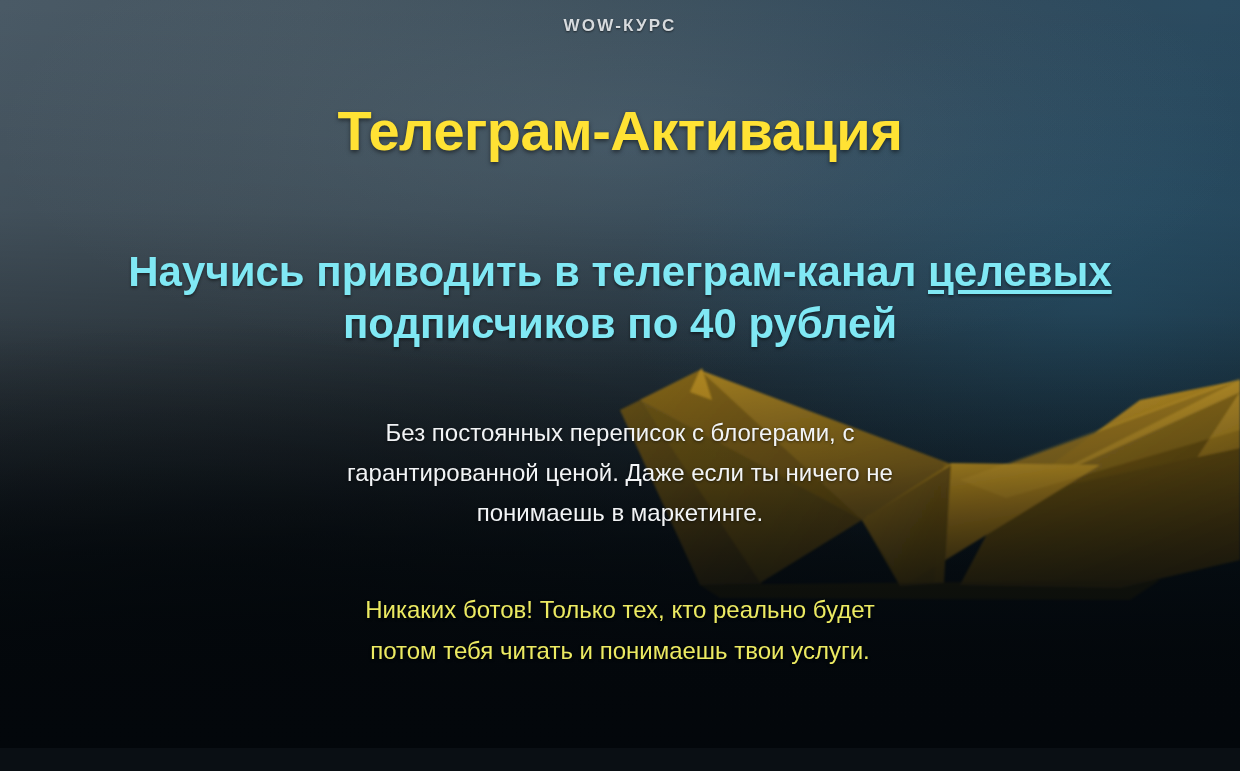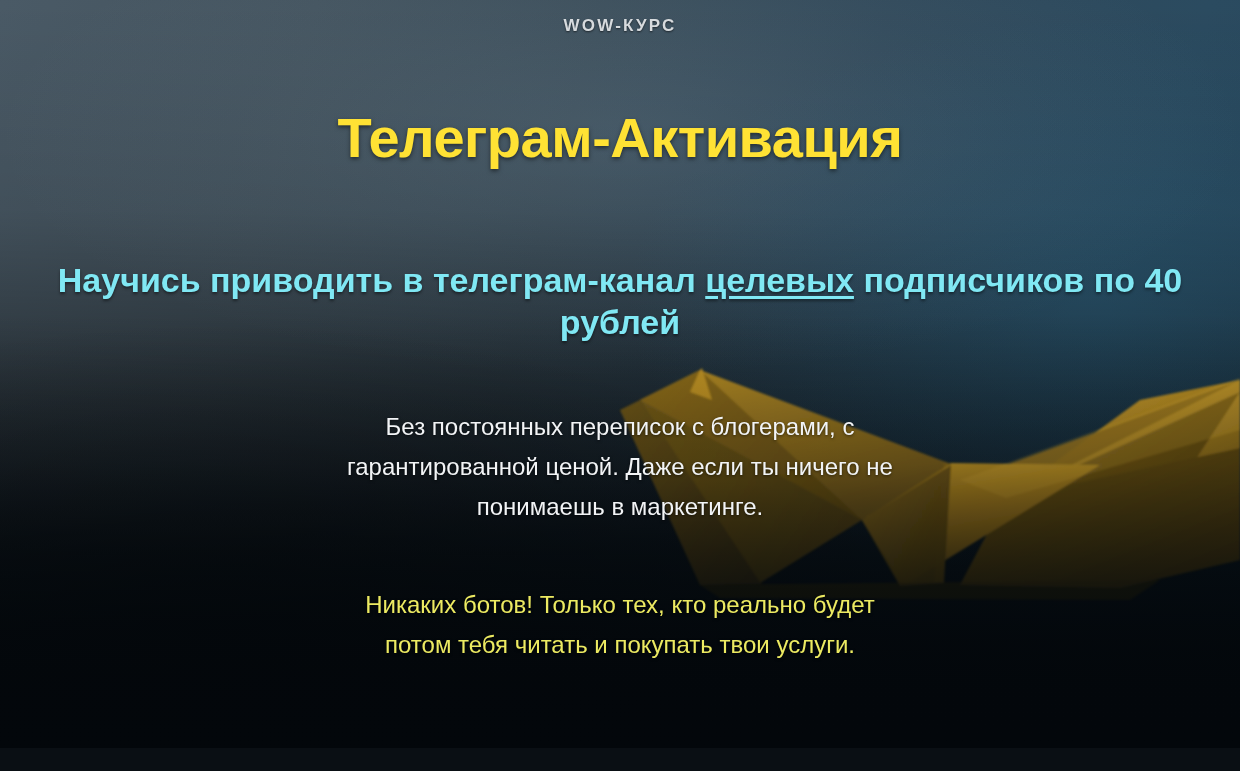--- a/index.html
+++ b/index.html
@@ -93,35 +93,35 @@
     padding-top: 17px;
     font-size: 17px;
     font-weight: bold;
     letter-spacing: 2.2px;
     color: #d7dbde;
     text-shadow: 0 1px 2px rgba(0,0,0,0.55);
     line-height: 1;
   }
 
   .title {
-    margin: 12px;
+    margin: 5px;
     padding-top: 62px;
     font-size: 56px;
     font-weight: bold;
     letter-spacing: -0.5px;
     color: #ffe234;
     text-shadow: 0 2px 4px rgba(0,0,0,0.5);
     line-height: 1.08;
   }
 
   .subtitle {
     margin: 0 auto;
     padding-top: 80px;
     width: 1200px;
-    font-size: 34px;
+    font-size: 42px;
     font-weight: bold;
     color: #80e8f4;
     line-height: 1.22;
     text-shadow: 0 2px 3px rgba(0,0,0,0.45);
   }
   .subtitle .u {
     text-decoration: underline;
     text-underline-offset: 4px;
   }
 
@@ -225,16 +225,16 @@
   <div class="content">
 
     <div class="brand">WOW-КУРС</div>
 
     <h1 class="title">Телеграм-Активация</h1>
 
     <h2 class="subtitle"><span>Научись приводить в телеграм-канал </span><span class="u">целевых</span><span> подписчиков по 40 рублей</span></h2>
 
     <p class="body-copy">Без постоянных переписок с блогерами, с гарантированной ценой. Даже если ты ничего не понимаешь в маркетинге.</p>
 
-    <p class="accent-copy">Никаких ботов! Только тех, кто реально будет потом тебя читать и покупать твои услуги.</p>
+    <p class="accent-copy">Никаких ботов! Только тех, кто реально будет потом тебя читать и понимаешь твои услуги.</p>
 
   </div>
 </div>
 
 </body></html>

